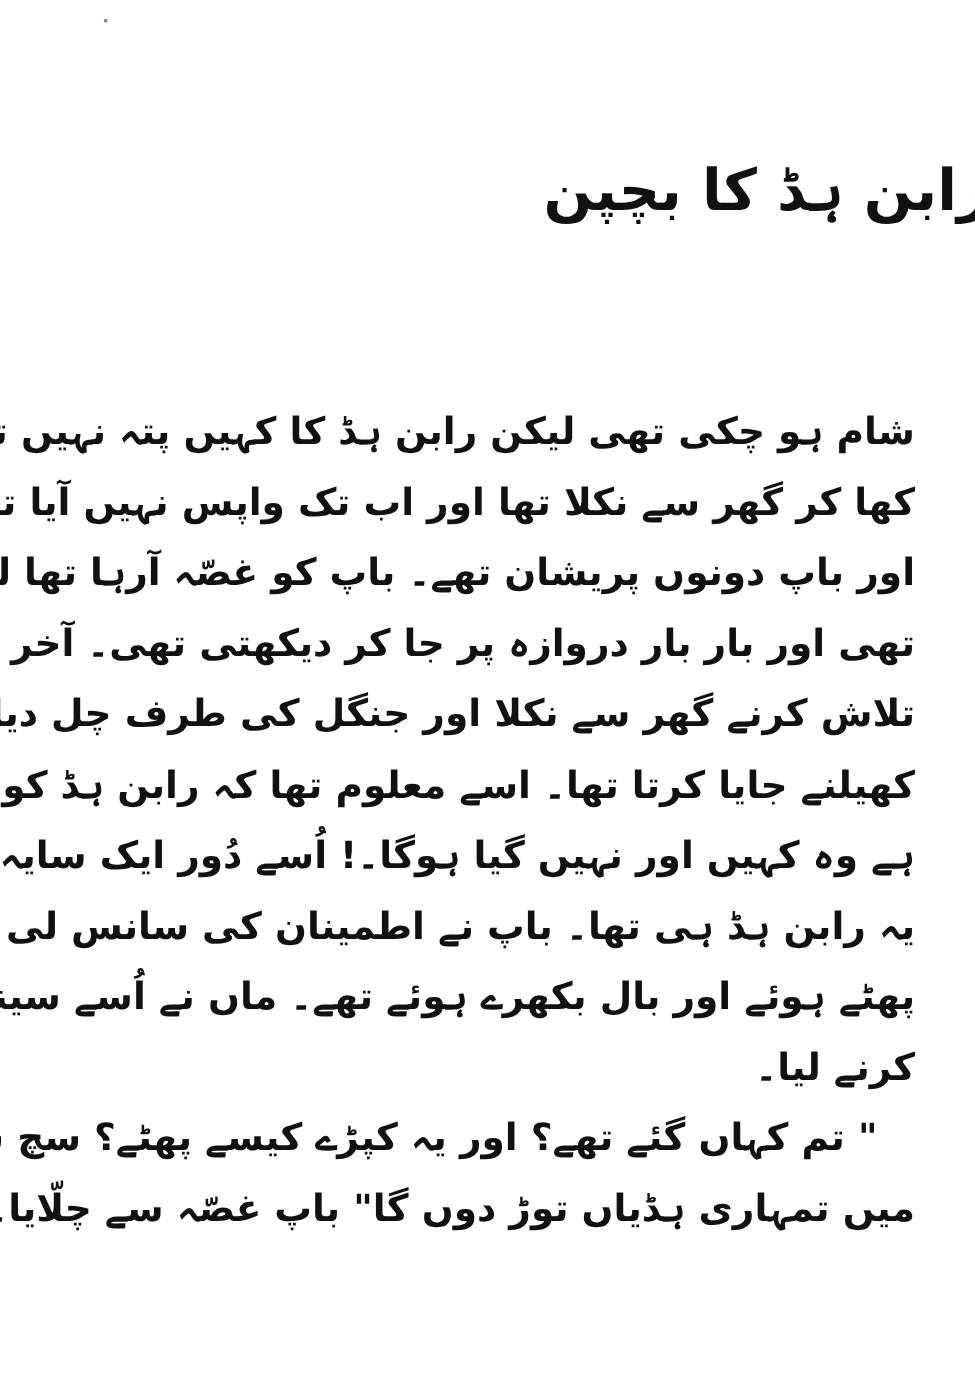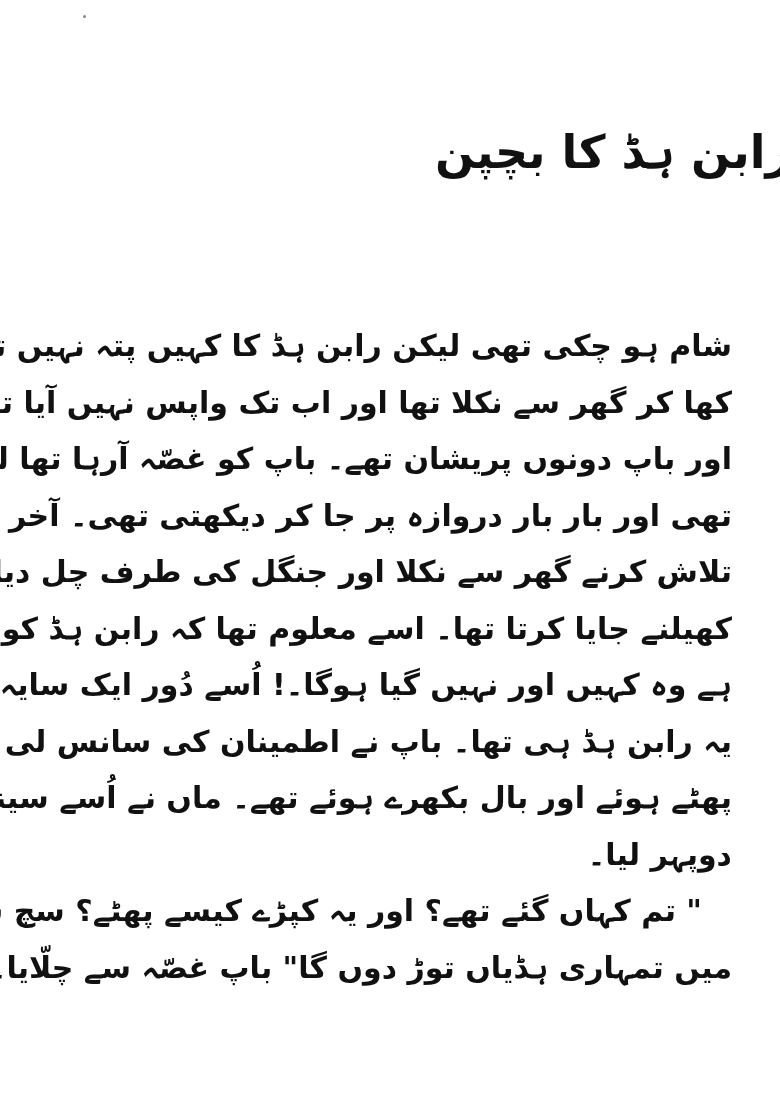--- a/index.html
+++ b/index.html
@@ -25,16 +25,16 @@
 <div class="body-text">
   <div class="line">شام ہو چکی تھی لیکن رابن ہڈ کا کہیں پتہ نہیں تھا۔ وہ دوپہر کا کھانا</div>
   <div class="line">کھا کر گھر سے نکلا تھا اور اب تک واپس نہیں آیا تھا۔ رابن ہڈ کے ماں</div>
   <div class="line">اور باپ دونوں پریشان تھے۔ باپ کو غصّہ آرہا تھا لیکن ماں فکر مند</div>
   <div class="line">تھی اور بار بار دروازہ پر جا کر دیکھتی تھی۔ آخر باپ رابن ہڈ کو</div>
   <div class="line">تلاش کرنے گھر سے نکلا اور جنگل کی طرف چل دیا جہاں اکثر رابن ہڈ</div>
   <div class="line">کھیلنے جایا کرتا تھا۔ اسے معلوم تھا کہ رابن ہڈ کو جنگل بہت اچھا لگتا</div>
   <div class="line">ہے وہ کہیں اور نہیں گیا ہوگا۔! اُسے دُور ایک سایہ سا دکھائی دیا۔</div>
   <div class="line">یہ رابن ہڈ ہی تھا۔ باپ نے اطمینان کی سانس لی۔ رابن ہڈ کے کپڑے</div>
   <div class="line">پھٹے ہوئے اور بال بکھرے ہوئے تھے۔ ماں نے اُسے سینہ سے</div>
-  <div class="line short">دوپہر لیا۔</div>
+  <div class="line short">کرنے لیا۔</div>
   <div class="line indent">" تم کہاں گئے تھے؟ اور یہ کپڑے کیسے پھٹے؟ سچ سچ بتاؤ ورنہ</div>
   <div class="line short">میں تمہاری ہڈیاں توڑ دوں گا" باپ غصّہ سے چلّایا۔</div>
 </div>
 
 </body></html>

